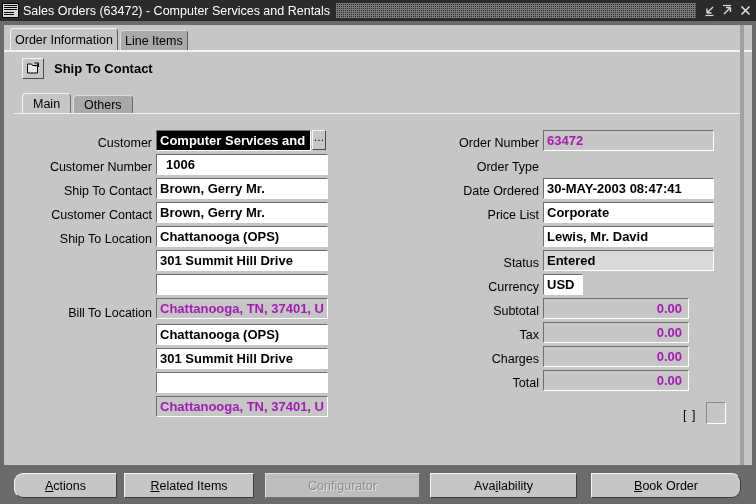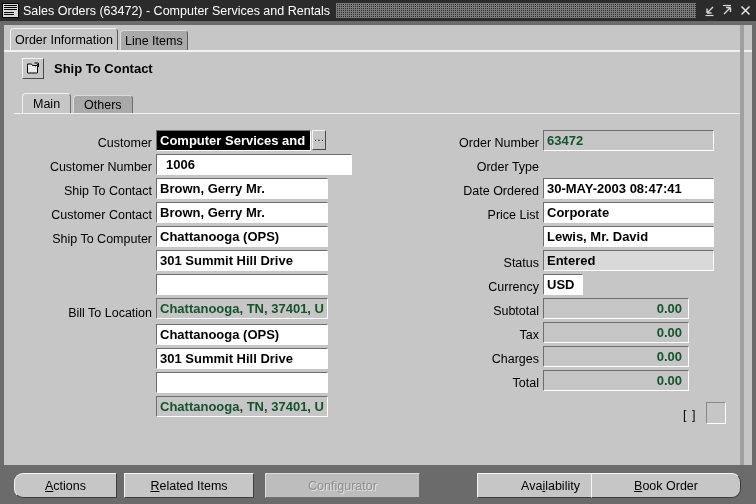--- a/index.html
+++ b/index.html
@@ -209,21 +209,21 @@
     padding: 0 3px;
     overflow: hidden;
     white-space: nowrap;
     
     border-top: 1px solid #6e6e6e;
     border-left: 1px solid #6e6e6e;
     border-right: 1px solid #ffffff;
     border-bottom: 1px solid #ffffff;
   }
   .fld.white  { background: #ffffff; color: #000; }
-  .fld.gray   { background: #c6c6c6; color: #14532d; }
+  .fld.gray   { background: #c6c6c6; color: #a21caf; }
   .fld.light  { background: #d9d9d9; color: #000; }
   .fld.sel    { background: #000000; color: #ffffff; }
   .fld.num    { justify-content: flex-end; padding-right: 6px; }
 
   
   .lov {
     position: absolute;
     width: 14px; height: 20px;
     background: #c6c6c6;
     box-sizing: border-box;
@@ -363,29 +363,29 @@
         <span>Others</span>
       </div>
     </div>
     <div id="subtab-underline"></div>
 
     <div class="lbl" style="left:20px; top:111px; width:128px;">Customer</div>
     <div class="fld sel" style="left:152px; top:105px; width:155px; height:21px;">Computer Services and</div>
     <div class="lov" style="left:308px; top:105px;">…</div>
 
     <div class="lbl" style="left:20px; top:135px; width:128px;">Customer Number</div>
-    <div class="fld white" style="left:152px; top:129px; width:196px; height:21px;padding-left:9px;">1006</div>
+    <div class="fld white" style="left:152px; top:129px; width:172px; height:21px;padding-left:9px;">1006</div>
 
     <div class="lbl" style="left:20px; top:159px; width:128px;">Ship To Contact</div>
     <div class="fld white" style="left:152px; top:153px; width:172px; height:21px;">Brown, Gerry Mr.</div>
 
     <div class="lbl" style="left:20px; top:183px; width:128px;">Customer Contact</div>
     <div class="fld white" style="left:152px; top:177px; width:172px; height:21px;">Brown, Gerry Mr.</div>
 
-    <div class="lbl" style="left:20px; top:207px; width:128px;">Ship To Computer</div>
+    <div class="lbl" style="left:20px; top:207px; width:128px;">Ship To Location</div>
     <div class="fld white" style="left:152px; top:201px; width:172px; height:21px;">Chattanooga (OPS)</div>
     <div class="fld white" style="left:152px; top:225px; width:172px; height:21px;">301 Summit Hill Drive</div>
     <div class="fld white" style="left:152px; top:249px; width:172px; height:21px;"></div>
     <div class="fld gray" style="left:152px; top:273px; width:172px; height:21px;">Chattanooga, TN, 37401, U</div>
 
     <div class="lbl" style="left:20px; top:281px; width:128px;">Bill To Location</div>
     <div class="fld white" style="left:152px; top:299px; width:172px; height:21px;">Chattanooga (OPS)</div>
     <div class="fld white" style="left:152px; top:323px; width:172px; height:21px;">301 Summit Hill Drive</div>
     <div class="fld white" style="left:152px; top:347px; width:172px; height:21px;"></div>
     <div class="fld gray" style="left:152px; top:371px; width:172px; height:21px;">Chattanooga, TN, 37401, U</div>
@@ -441,21 +441,21 @@
         <span class="acc">R</span>
         <span>elated Items</span>
     </div>
 
     <div class="btn disabled" style="left:265px; width:155px;">
       <span>Confi</span>
         <span class="acc">g</span>
         <span>urator</span>
     </div>
 
-    <div class="btn" style="left:430px; width:147px;margin-left:47px;">
+    <div class="btn" style="left:430px; width:147px;">
       <span>Ava</span>
         <span class="acc">i</span>
         <span>lability</span>
     </div>
 
     <div class="btn round-r" style="left:591px; width:150px;">
       <span></span>
         <span class="acc">B</span>
         <span>ook Order</span>
     </div>

